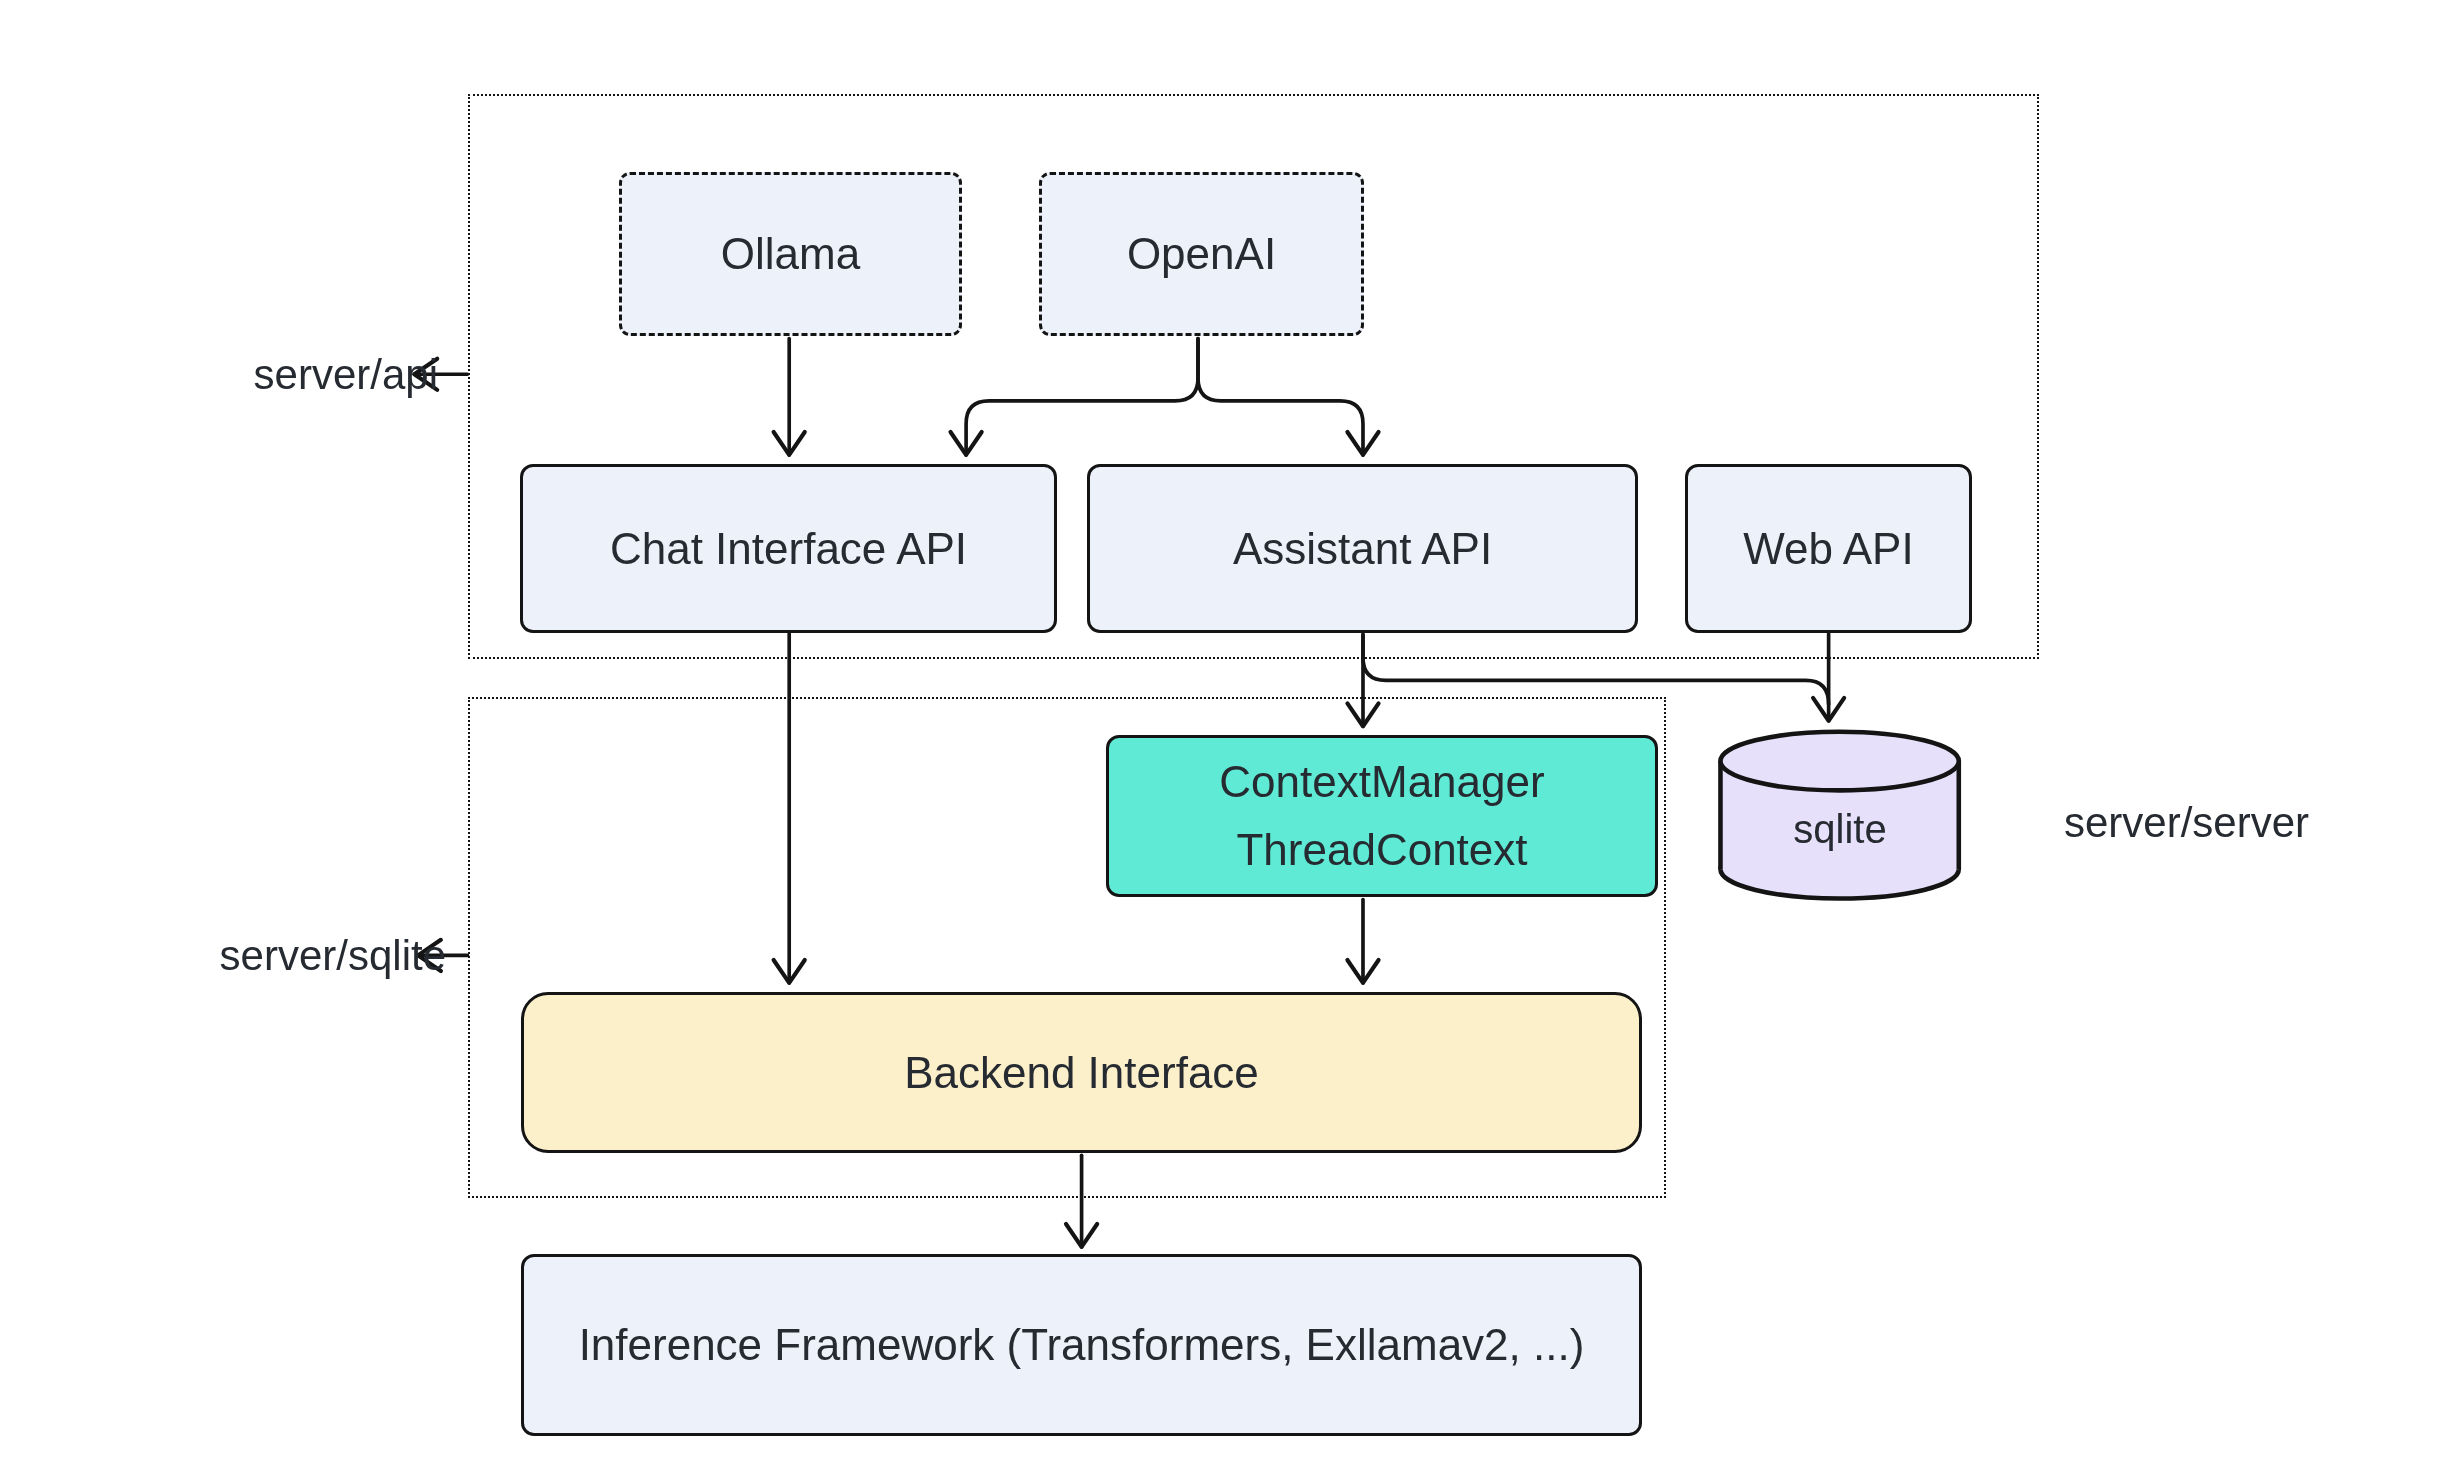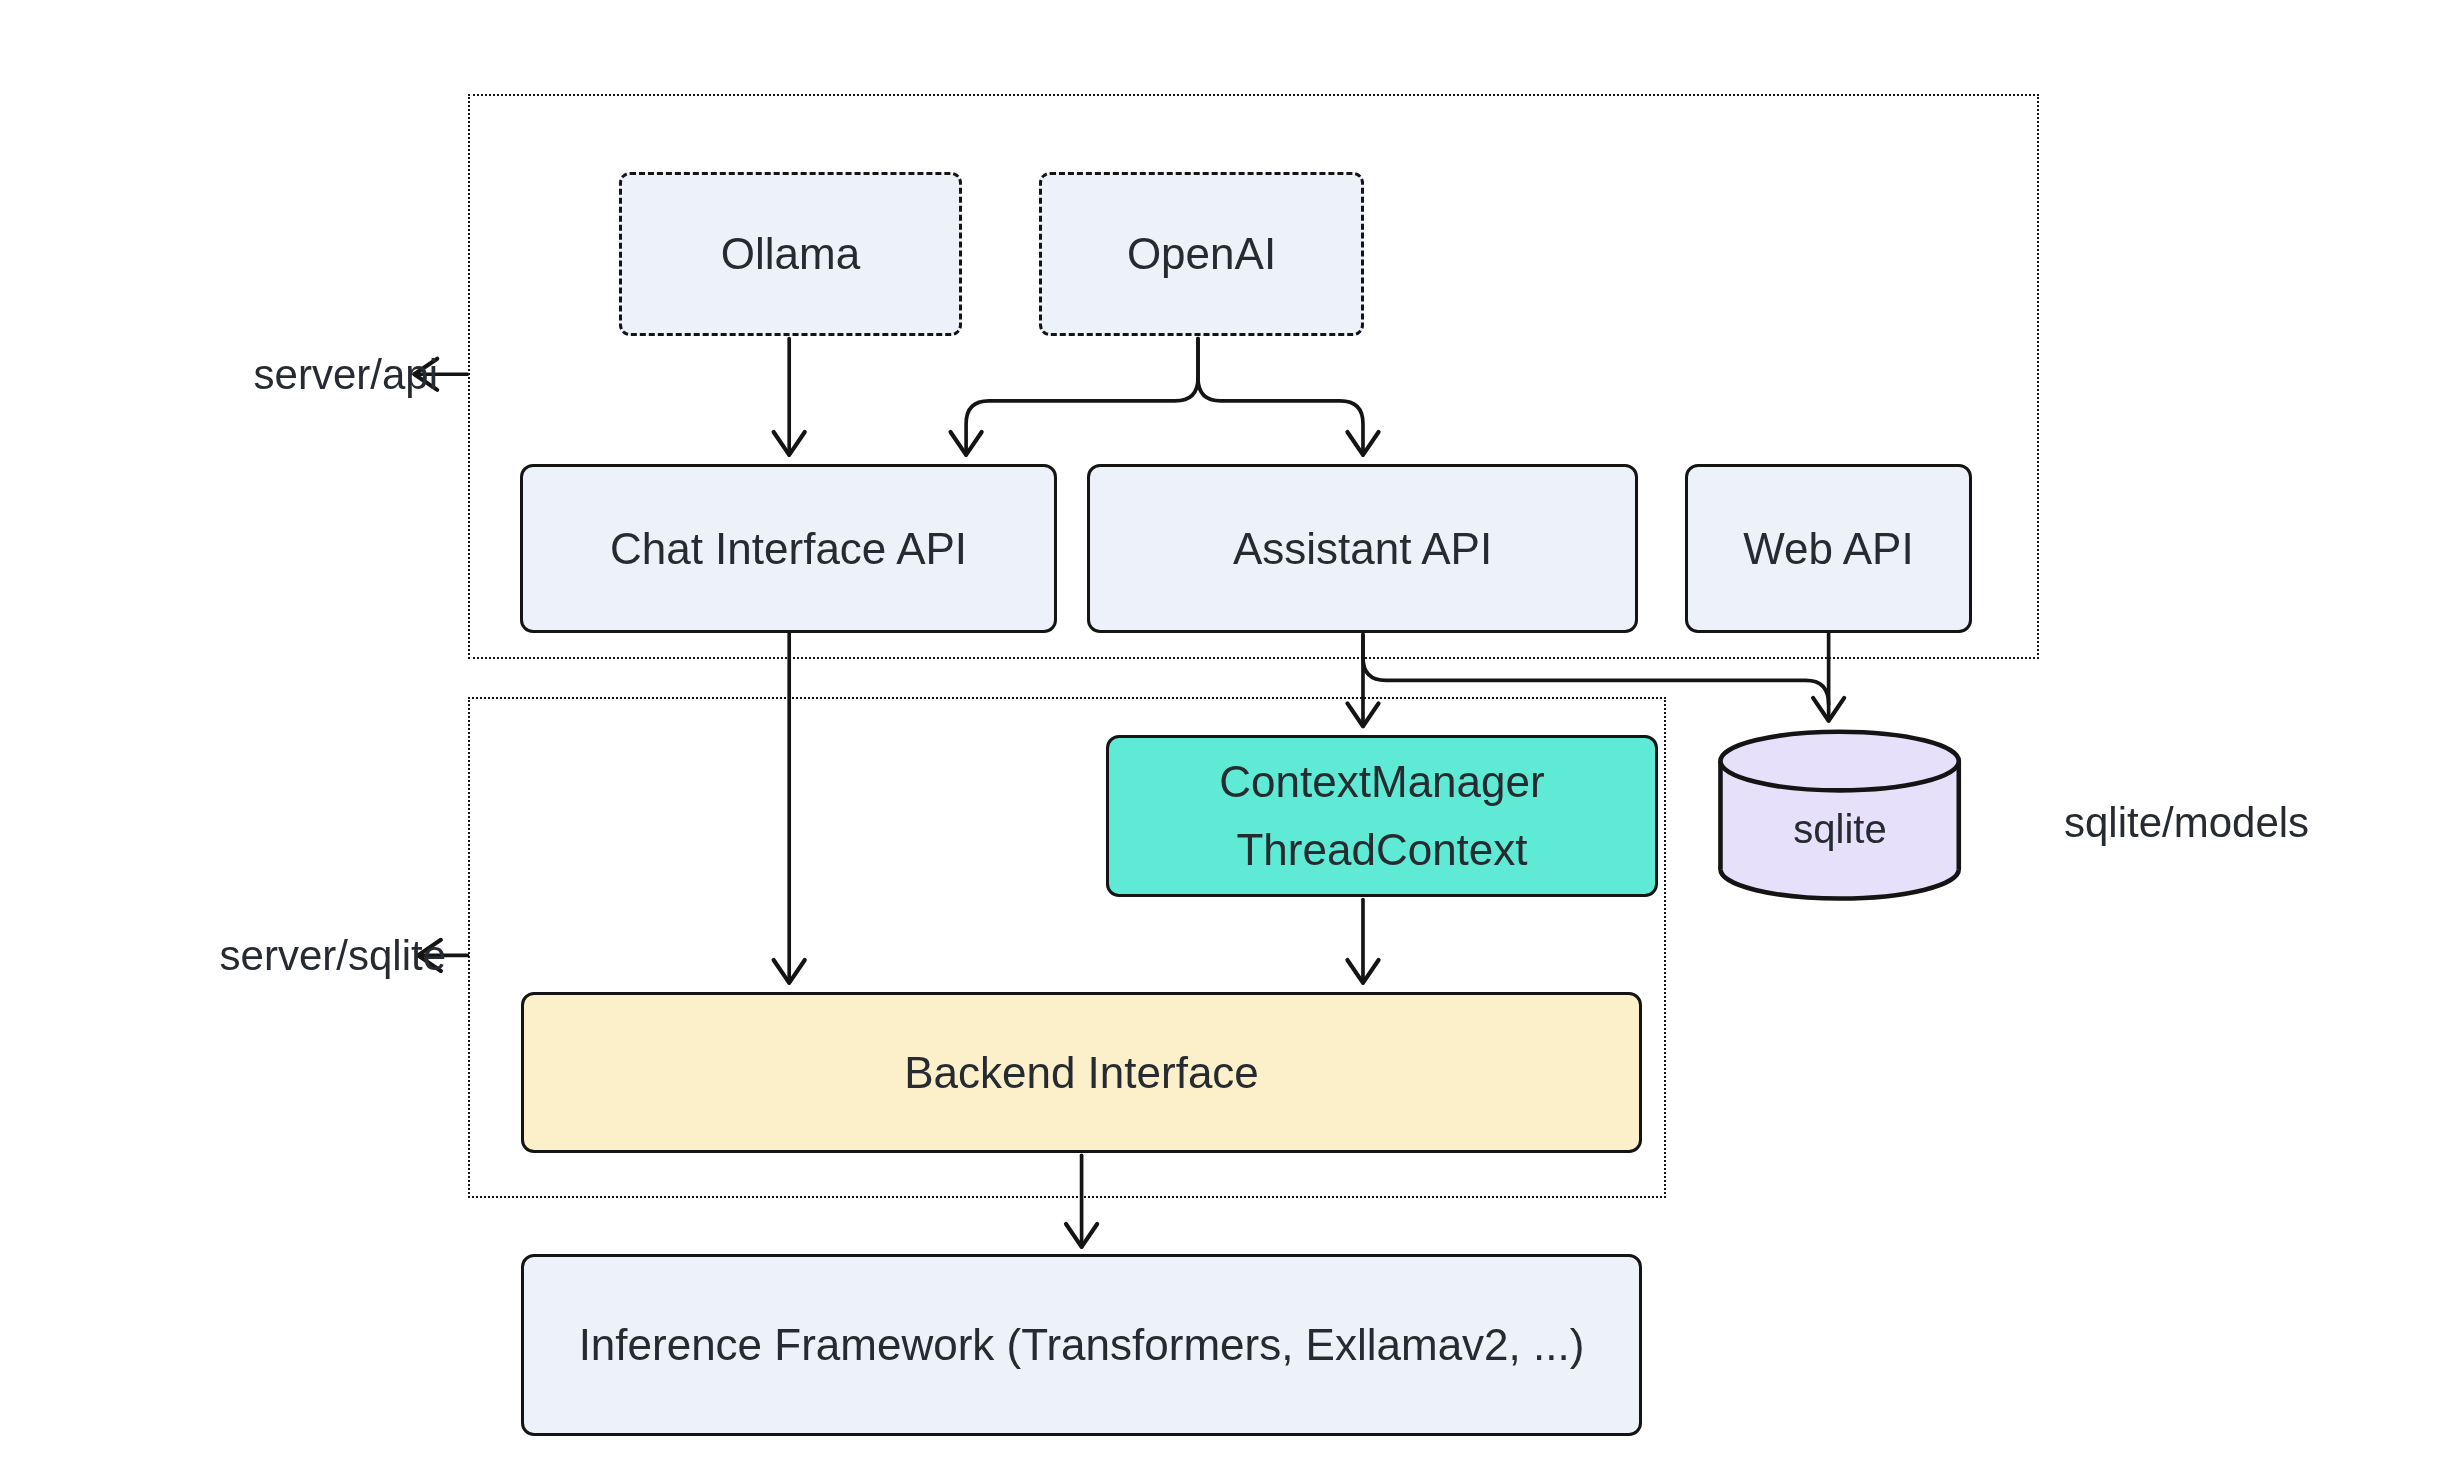--- a/index.html
+++ b/index.html
@@ -90,21 +90,21 @@
       <ellipse cx="2007" cy="948" rx="130" ry="32" fill="#e7e0fa" stroke="#141414" stroke-width="5"></ellipse>
       <rect x="1877" y="830" width="260" height="118" fill="#e7e0fa"></rect>
       <line x1="1877" y1="830" x2="1877" y2="948" stroke="#141414" stroke-width="5"></line>
       <line x1="2137" y1="830" x2="2137" y2="948" stroke="#141414" stroke-width="5"></line>
       <ellipse cx="2007" cy="830" rx="130" ry="32" fill="#e7e0fa" stroke="#141414" stroke-width="5"></ellipse>
     </g>
   </svg>
 
   <div class="label right" style="left:128px;top:347px;width:275px;height:55px;">server/api</div>
   <div class="label right" style="left:83px;top:928px;width:328px;height:55px;">server/sqlite</div>
-  <div class="label" style="left:2029px;top:795px;height:55px;">sqlite/models</div>
+  <div class="label" style="left:2029px;top:795px;height:55px;">server/server</div>
 
   <div class="node blue dashed" style="left:619px;top:172px;width:343px;height:164px;">
     <span>Ollama</span>
   </div>
   <div class="node blue dashed" style="left:1039px;top:172px;width:325px;height:164px;">
     <span>OpenAI</span>
   </div>
 
   <div class="node blue" style="left:520px;top:464px;width:537px;height:169px;">
     <span>Chat Interface API</span>
@@ -114,21 +114,21 @@
   </div>
   <div class="node blue" style="left:1685px;top:464px;width:287px;height:169px;">
     <span>Web API</span>
   </div>
 
   <div class="node green" style="left:1090px;top:735px;width:552px;height:162px;line-height:68px;">
     <span>ContextManager</span>
     <span>ThreadContext</span>
   </div>
 
-  <div class="node yellow" style="left:521px;top:992px;width:1121px;height:161px;">
+  <div class="node yellow" style="left:521px;top:992px;width:1121px;height:161px;border-radius:27px;">
     <span>Backend Interface</span>
   </div>
 
   <div class="node blue" style="left:521px;top:1254px;width:1121px;height:182px;">
     <span>Inference Framework (Transformers, Exllamav2, ...)</span>
   </div>
 
   <div id="lbl-sqlite">sqlite</div>
 
 </div>

